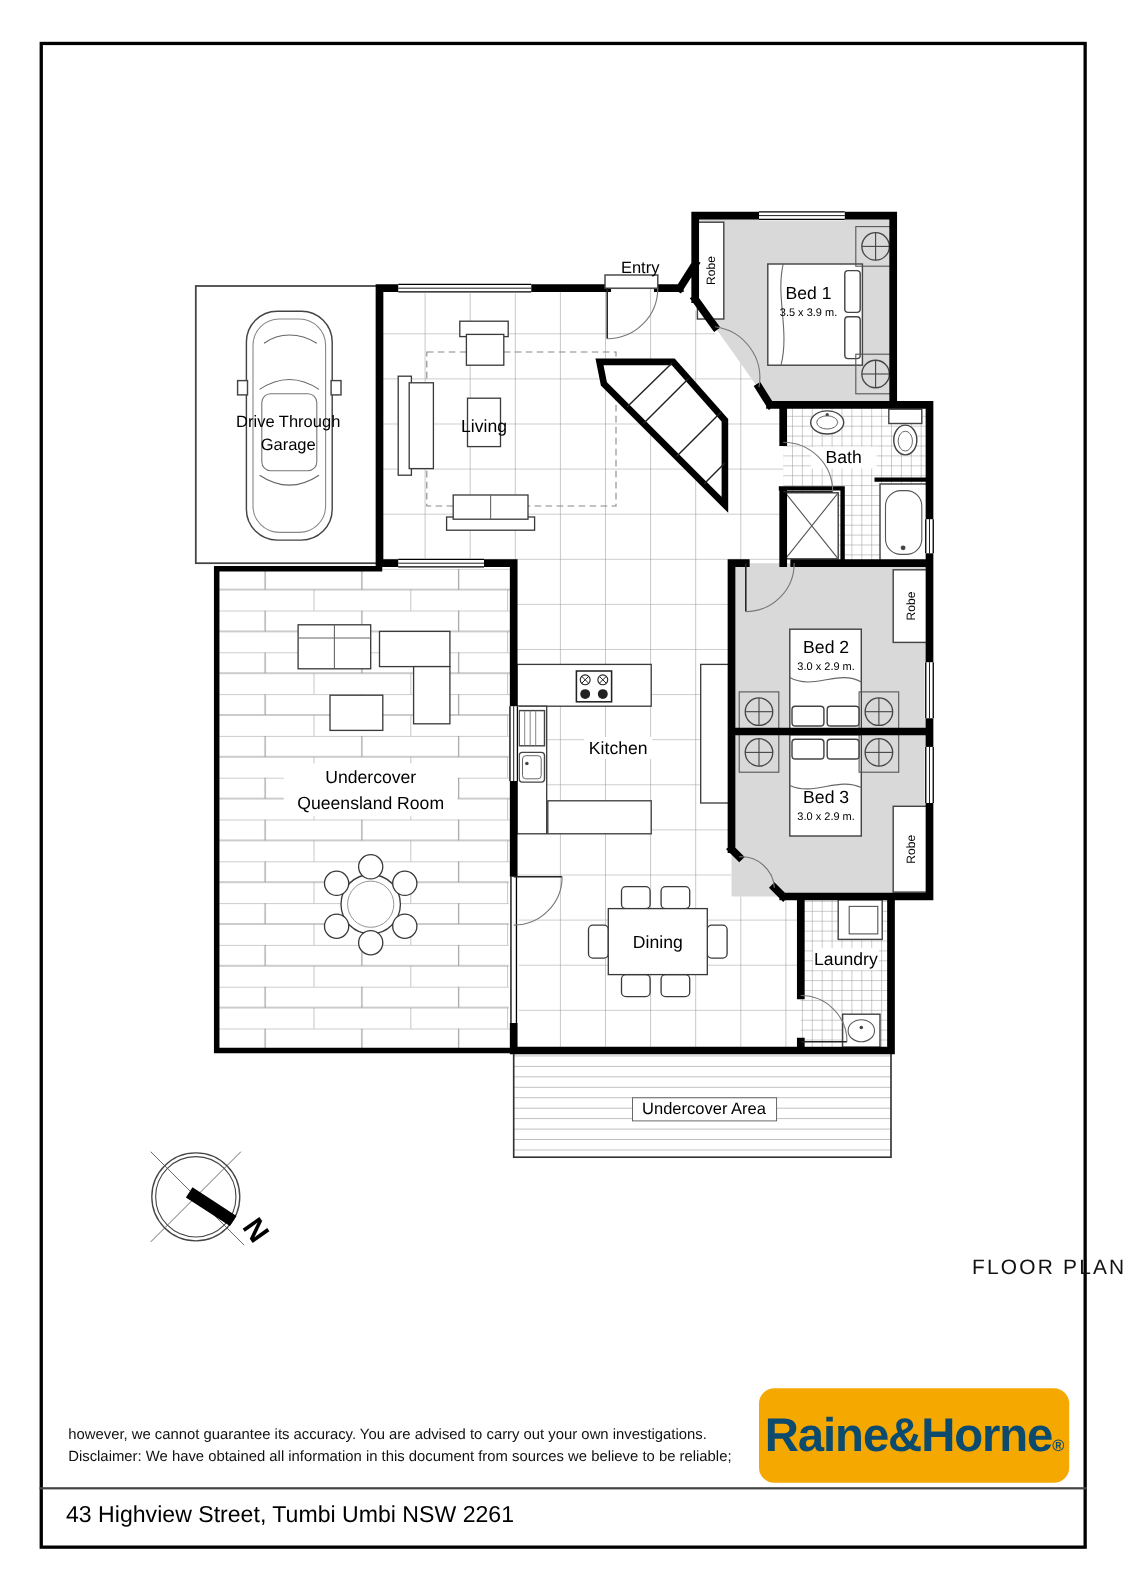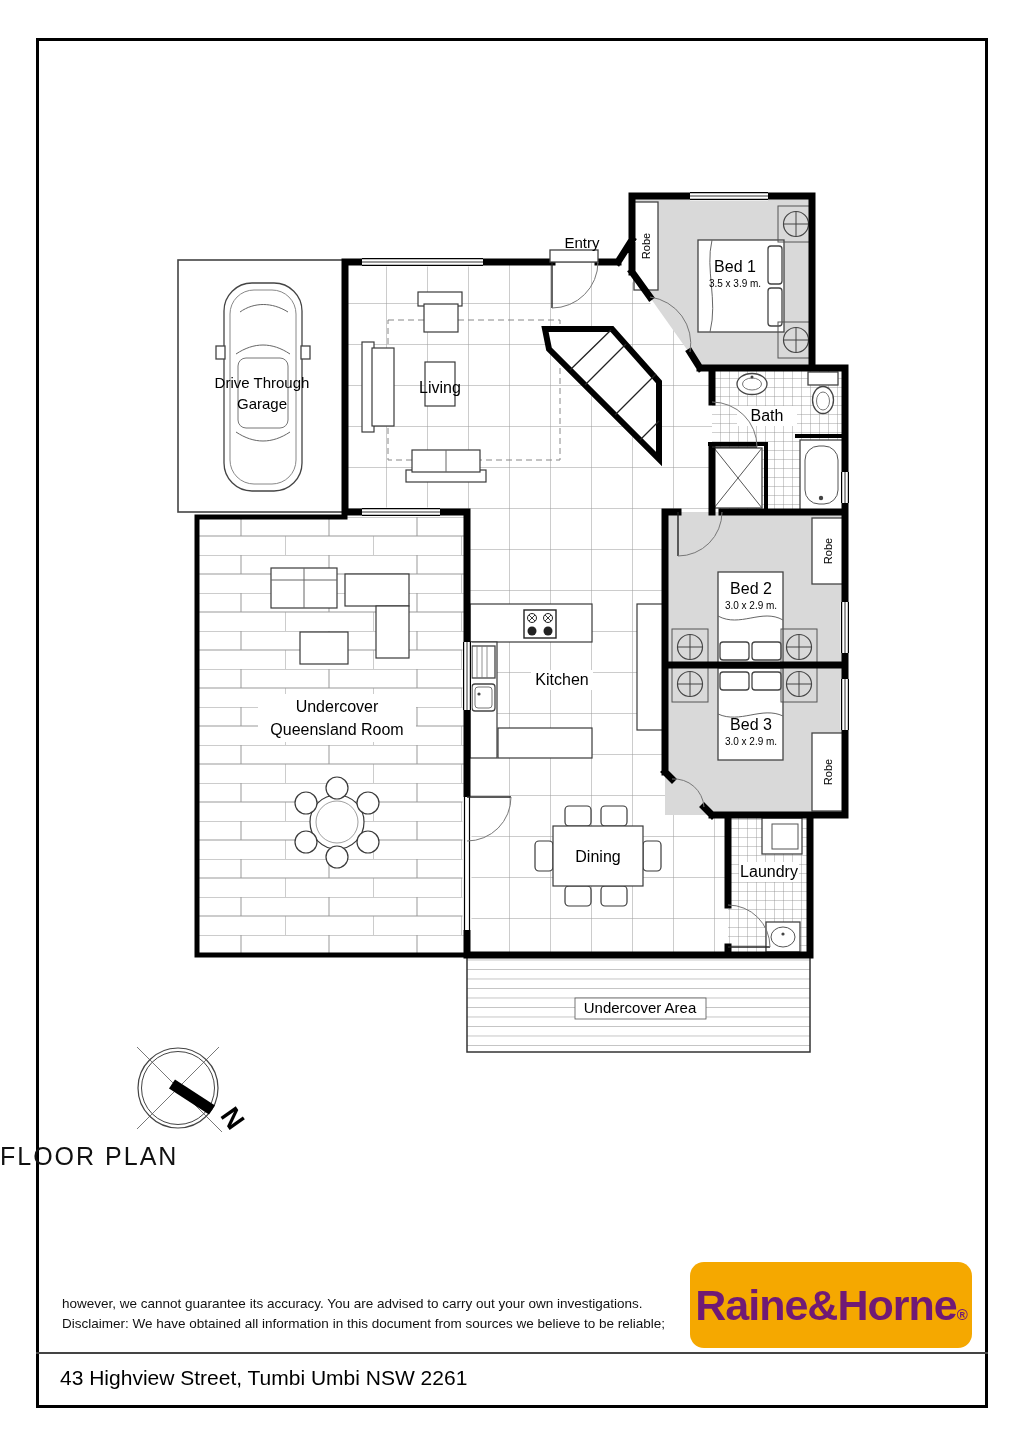--- a/index.html
+++ b/index.html
@@ -15,21 +15,21 @@
   .walls-med{stroke:#000;stroke-width:5;fill:none;stroke-linecap:square;}
   .walls-thin{stroke:#000;stroke-width:4;fill:none;stroke-linecap:square;}
   .fix{fill:#fff;stroke:#444;stroke-width:1.3;}
   .fur{fill:#fff;stroke:#3a3a3a;stroke-width:1.2;}
   .thin{stroke:#666;stroke-width:1;fill:none;}
   .arc{stroke:#777;stroke-width:1;fill:none;}
   .leaf{stroke:#222;stroke-width:1.4;fill:none;}
   .win-w{stroke:#fff;stroke-width:9;}
   .win-b{stroke:#000;stroke-width:1.2;}
   .win-c{stroke:#000;stroke-width:0.8;}
-  .floor-title{position:absolute;left:0;top:1142px;width:1024px;text-align:left;font-size:25px;letter-spacing:2px;color:#111;}
+  .floor-title{position:absolute;left:0;top:1142px;width:1024px;text-align:right;font-size:19px;letter-spacing:2px;color:#111;}
   .disclaimer{position:absolute;left:62px;top:1294px;width:625px;font-size:13.5px;line-height:20px;color:#111;}
   .logo{position:absolute;left:690px;top:1262px;width:282px;height:86px;border-radius:14px;display:flex;align-items:center;justify-content:center;}
   .logo-text{font-size:43px;font-weight:bold;letter-spacing:-1px;}
   .rmark{font-size:15px;font-weight:bold;vertical-align:baseline;}
   .divider{position:absolute;left:36px;top:1352px;width:952px;height:2px;background:#444;}
   .address{position:absolute;left:60px;top:1366px;font-size:21px;color:#000;}
 </style>
 </head>
 <body>
 
@@ -357,17 +357,17 @@
 </svg>
 
 <div class="floor-title">FLOOR PLAN</div>
 
 <div class="disclaimer">
   <div>however, we cannot guarantee its accuracy. You are advised to carry out your own investigations.</div>
   <div>Disclaimer: We have obtained all information in this document from sources we believe to be reliable;</div>
 </div>
 
 <div class="logo" id="brand-logo" style="background: rgb(245, 168, 0);">
-  <span class="logo-text" id="brand-text" style="color: #701a75;"><span>Raine&amp;Horne</span><span class="rmark">®</span></span>
+  <span class="logo-text" id="brand-text" style="color: #0c4a6e;"><span>Raine&amp;Horne</span><span class="rmark">®</span></span>
 </div>
 
 <div class="divider"></div>
 <div class="address">43 Highview Street, Tumbi Umbi NSW 2261</div>
 
 </body></html>

